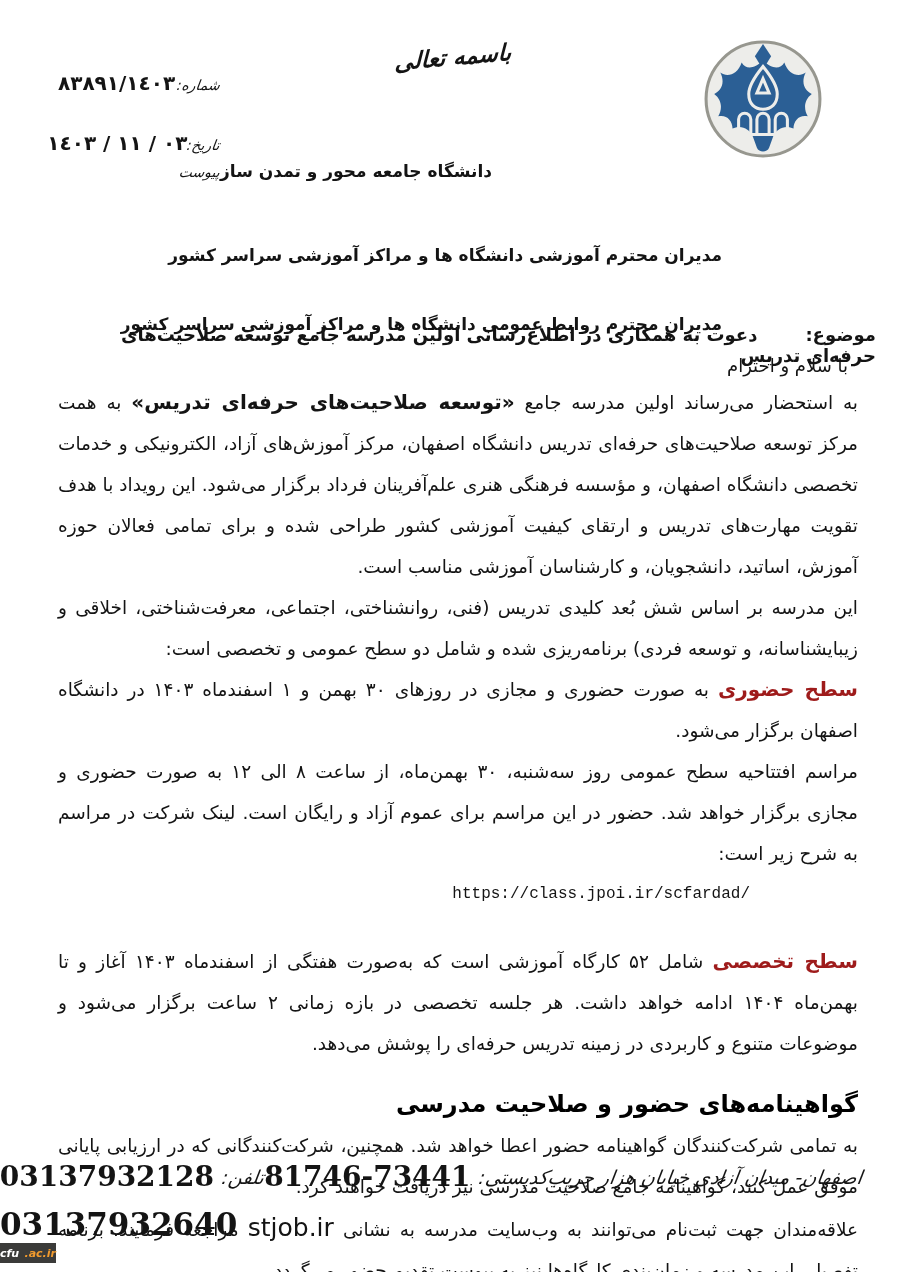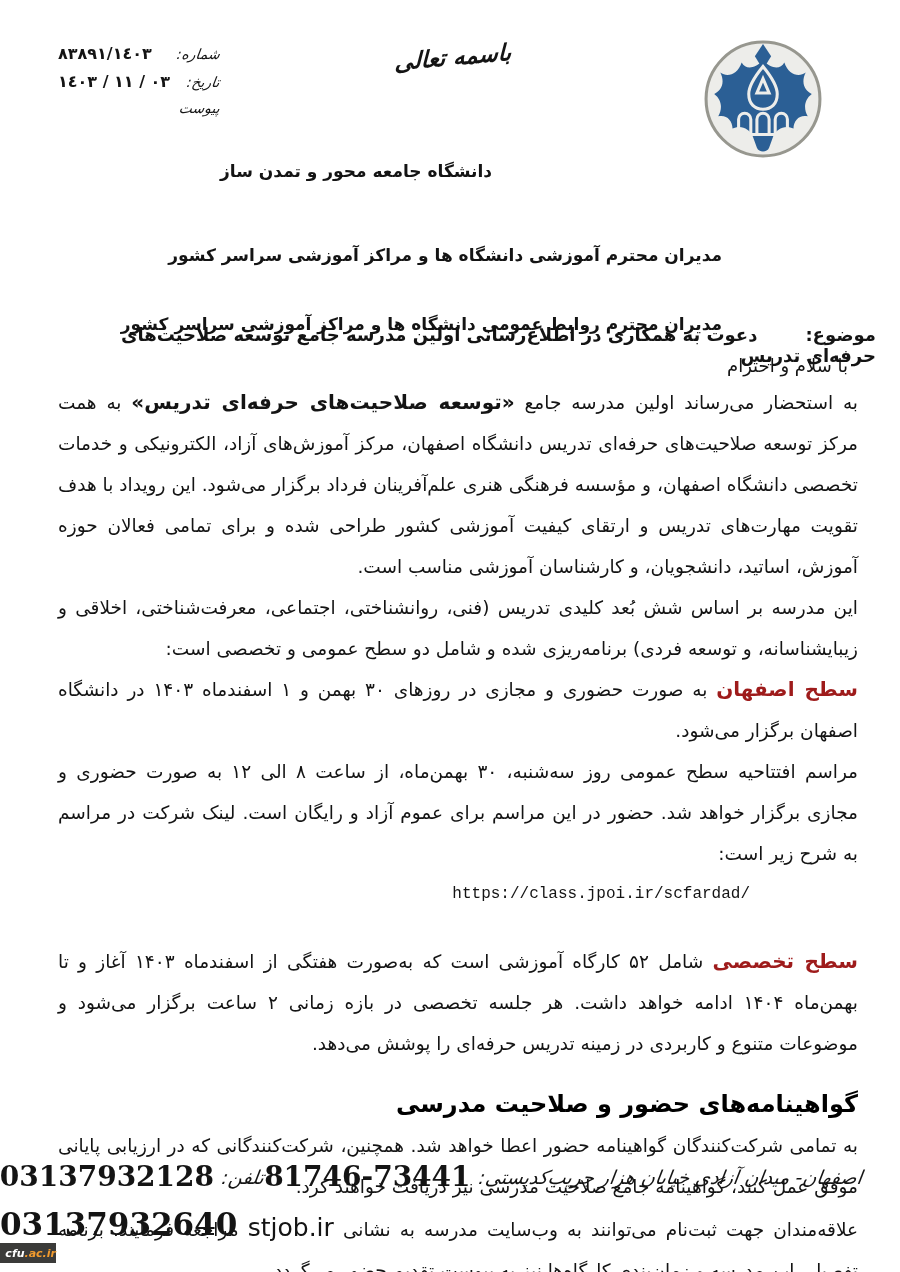--- a/index.html
+++ b/index.html
@@ -6,21 +6,21 @@
   .page {
     position:relative; width:900px; height:1272px; margin:0 auto;
     background:#ffffff; overflow:hidden; direction:rtl;
     font-family:"DejaVu Sans", sans-serif; color:#141414;
   }
 
   
   .meta { position:absolute; top:44px; left:58px; width:162px; }
   .meta-row { display:flex; justify-content:space-between; align-items:baseline; margin-bottom:9px; }
   .meta-label { font-style:italic; font-size:14px; transform:skewX(-8deg); white-space:nowrap; }
-  .meta-value { font-weight:bold; font-size:16px; direction:ltr; white-space:nowrap; letter-spacing:1px; }
+  .meta-value { font-weight:bold; font-size:20px; direction:ltr; white-space:nowrap; letter-spacing:1px;margin-top:27px; }
 
   
   .bismillah {
     position:absolute; top:44px; left:368px; width:170px; text-align:center;
     font-size:23px; font-weight:bold; font-style:italic; transform:rotate(-5deg) skewX(-6deg);
   }
 
   
   .logo { position:absolute; top:38px; left:702px; width:122px; height:122px; }
 
@@ -56,21 +56,21 @@
   .fo-group { display:flex; align-items:center; gap:8px; }
   .fo-num { font-family:"DejaVu Serif", serif; font-weight:bold; font-size:28px; direction:ltr; white-space:nowrap; }
   .footer2 {
     position:absolute; top:1206px; left:0; right:100px; text-align:left;
     font-family:"DejaVu Serif", serif; font-weight:bold; font-size:31px; direction:ltr;
   }
 
   
   .badge {
     position:absolute; left:0; top:1243px; width:56px; height:20px;
-    background:#3b3b39; display:flex; align-items:center; justify-content:flex-end;
+    background:#3b3b39; display:flex; align-items:center; justify-content:space-between;
     direction:ltr; font-size:11px; font-weight:bold; font-style:italic; color:#ffffff;
   }
   .badge .suffix { color:#f09a2e; }
 </style>
 </head>
 <body>
 
 <div class="page">
 
   <div class="meta">
@@ -127,21 +127,21 @@
   </div>
 
   <div class="subject-line">
     <span class="subject-label">موضوع:</span><span>دعوت به همکاری در اطلاع‌رسانی اولین مدرسه جامع توسعه صلاحیت‌های حرفه‌ای تدریس</span>
   </div>
   <div class="salutation">با سلام و احترام</div>
 
   <div class="main">
     <p><span>به استحضار می‌رساند اولین مدرسه جامع </span><span class="bold-lg">«توسعه صلاحیت‌های حرفه‌ای تدریس»</span><span> به همت مرکز توسعه صلاحیت‌های حرفه‌ای تدریس دانشگاه اصفهان، مرکز آموزش‌های آزاد، الکترونیکی و خدمات تخصصی دانشگاه اصفهان، و مؤسسه فرهنگی هنری علم‌آفرینان فرداد برگزار می‌شود. این رویداد با هدف تقویت مهارت‌های تدریس و ارتقای کیفیت آموزشی کشور طراحی شده و برای تمامی فعالان حوزه آموزش، اساتید، دانشجویان، و کارشناسان آموزشی مناسب است.</span></p>
     <p>این مدرسه بر اساس شش بُعد کلیدی تدریس (فنی، روانشناختی، اجتماعی، معرفت‌شناختی، اخلاقی و زیبایشناسانه، و توسعه فردی) برنامه‌ریزی شده و شامل دو سطح عمومی و تخصصی است:</p>
-    <p><span class="red-inline">سطح اصفهان</span><span> به صورت حضوری و مجازی در روزهای ۳۰ بهمن و ۱ اسفندماه ۱۴۰۳ در دانشگاه اصفهان برگزار می‌شود.</span></p>
+    <p><span class="red-inline">سطح حضوری</span><span> به صورت حضوری و مجازی در روزهای ۳۰ بهمن و ۱ اسفندماه ۱۴۰۳ در دانشگاه اصفهان برگزار می‌شود.</span></p>
     <p>مراسم افتتاحیه سطح عمومی روز سه‌شنبه، ۳۰ بهمن‌ماه، از ساعت ۸ الی ۱۲ به صورت حضوری و مجازی برگزار خواهد شد. حضور در این مراسم برای عموم آزاد و رایگان است. لینک شرکت در مراسم به شرح زیر است:</p>
     <div class="link-line">https://class.jpoi.ir/scfardad/</div>
     <div class="sp26"></div>
     <p><span class="red-inline">سطح تخصصی</span><span> شامل ۵۲ کارگاه آموزشی است که به‌صورت هفتگی از اسفندماه ۱۴۰۳ آغاز و تا بهمن‌ماه ۱۴۰۴ ادامه خواهد داشت. هر جلسه تخصصی در بازه زمانی ۲ ساعت برگزار می‌شود و موضوعات متنوع و کاربردی در زمینه تدریس حرفه‌ای را پوشش می‌دهد.</span></p>
     <div class="sp20"></div>
     <p class="red-heading">گواهینامه‌های حضور و صلاحیت مدرسی</p>
     <p>به تمامی شرکت‌کنندگان گواهینامه حضور اعطا خواهد شد. همچنین، شرکت‌کنندگانی که در ارزیابی پایانی موفق عمل کنند، گواهینامه جامع صلاحیت مدرسی نیز دریافت خواهند کرد.</p>
     <p><span>علاقه‌مندان جهت ثبت‌نام می‌توانند به وب‌سایت مدرسه به نشانی </span><span class="site">stjob.ir</span><span> مراجعه فرمایند. برنامه تفصیلی این مدرسه و زمان‌بندی کارگاه‌ها نیز به پیوست تقدیم حضور می‌گردد.</span></p>
   </div>
 

